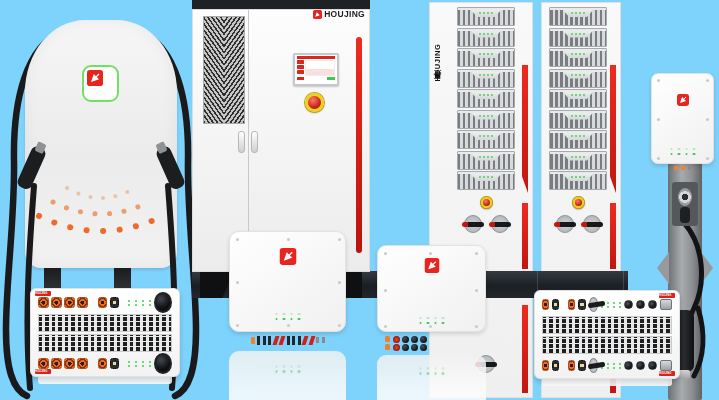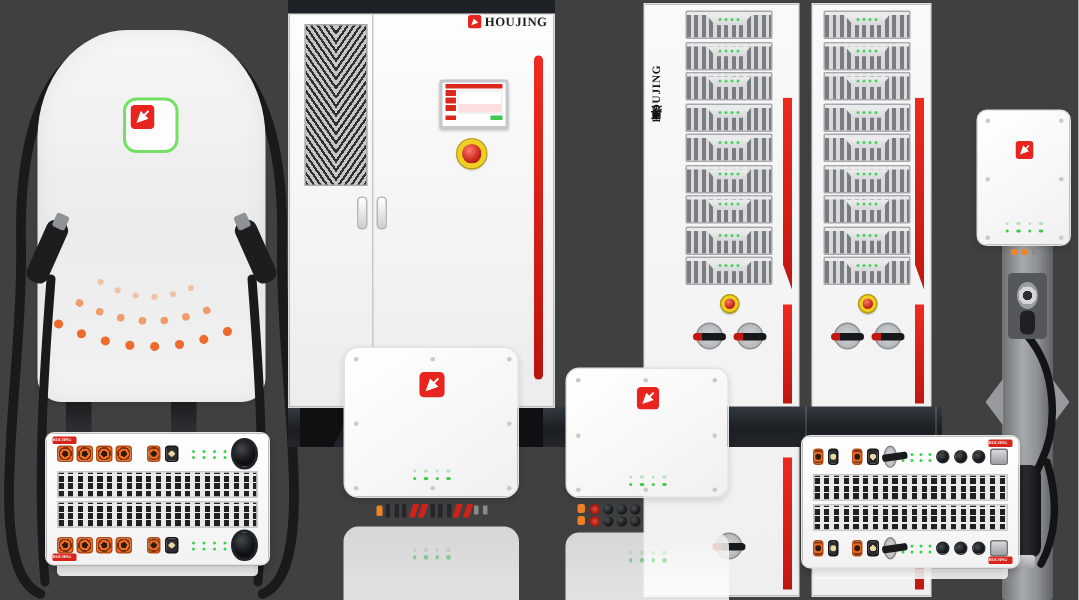--- a/index.html
+++ b/index.html
@@ -1,17 +1,17 @@
 <!DOCTYPE html>
 <html><head>
 <meta charset="utf-8">
 <style>
   html,body{margin:0;padding:0;background:#fff;}
-  .stage{position:relative;width:719px;height:400px;background:#404040;overflow:hidden;
-         font-family:Liberation Serif, serif;}
+  .stage{position:relative;width:719px;height:400px;background:#7dd3fc;overflow:hidden;
+         font-family:Liberation Sans, sans-serif;}
   .abs{position:absolute;}
 
   
   .estop{border-radius:50%;background:radial-gradient(circle at 38% 32%,#ff7a6c,#c3231a 62%,#8f1510);
          border:3px solid #f0cf1e;box-shadow:0 0 0 1px #b9a013,0 1px 2px rgba(0,0,0,.35);}
   .estop.lg{width:13px;height:13px;}
   .estop.sm{width:7px;height:7px;border-width:2px;}
   .mark{display:block;}
   .ledgrid{display:flex;gap:5px;}
   .ledcol{width:2.5px;height:2.5px;border-radius:50%;background:#b9e2bd;box-shadow:0 5px 0 #3ec84e;}

